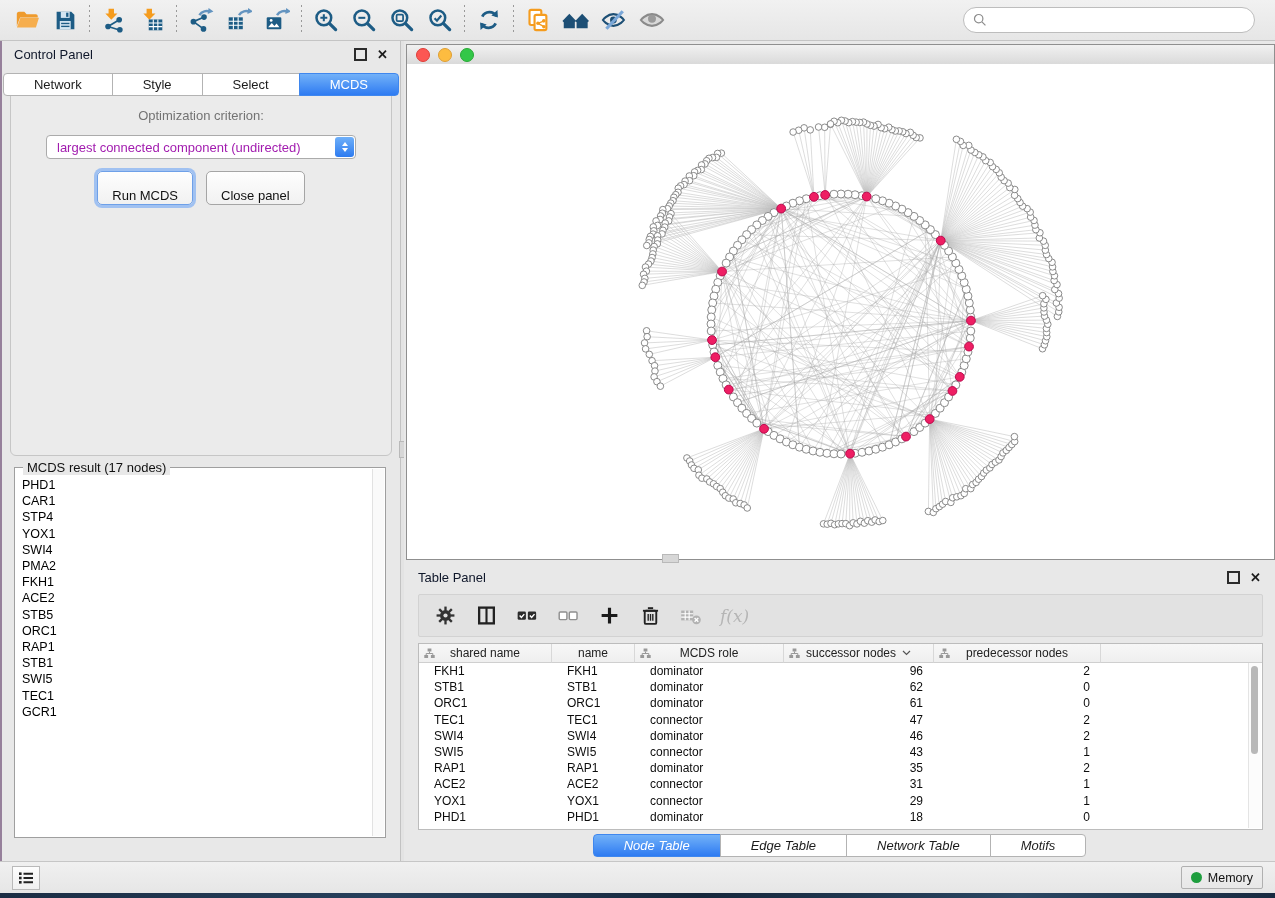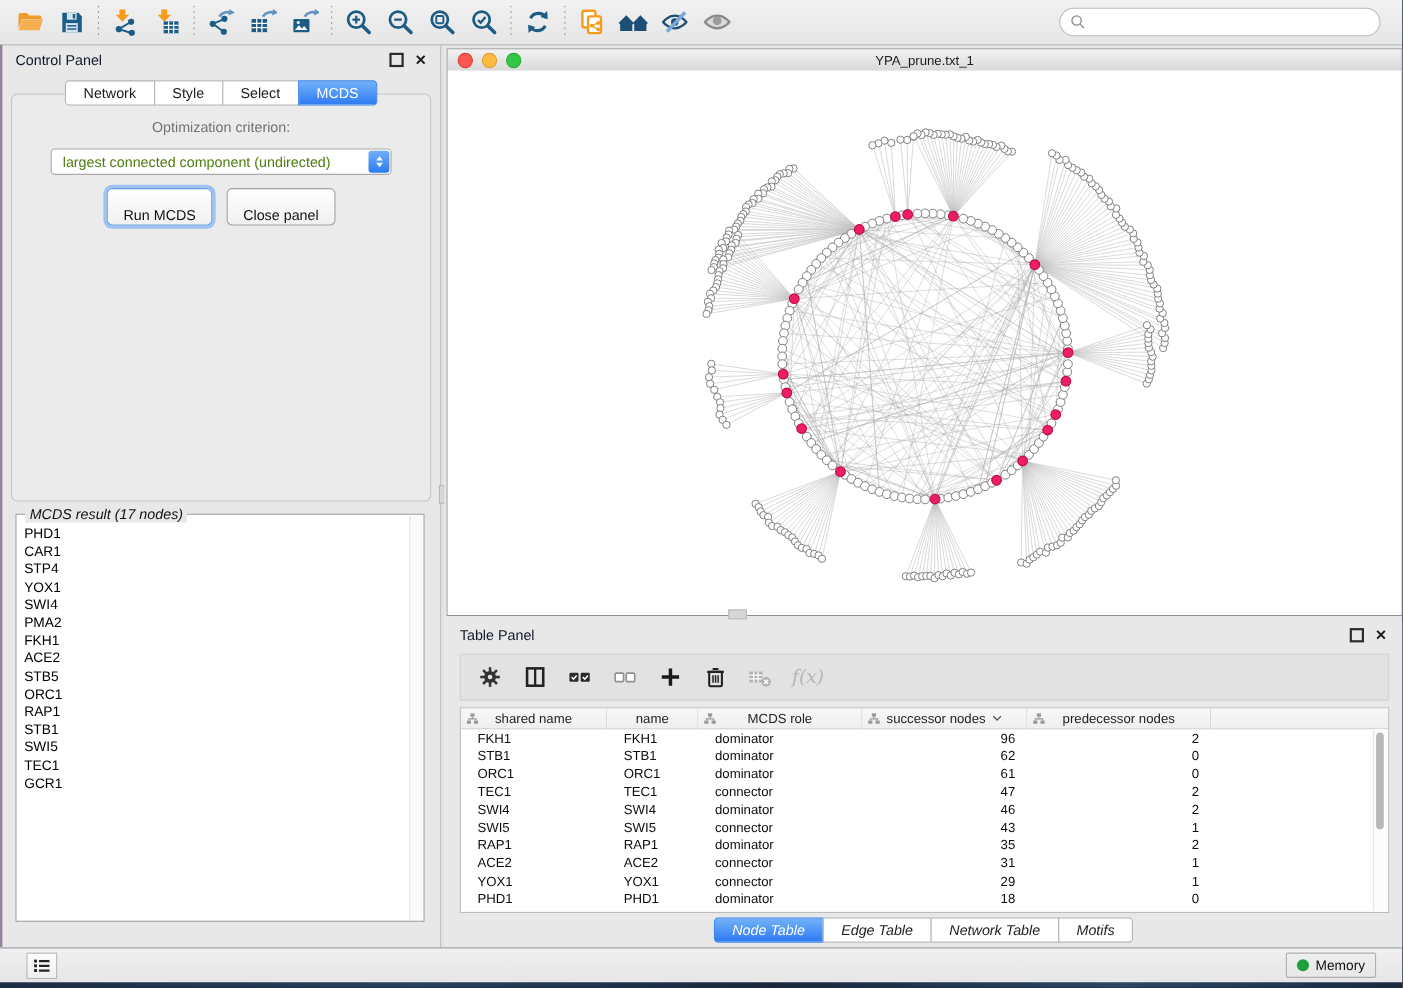--- a/index.html
+++ b/index.html
@@ -23,43 +23,43 @@
   .searchbox input{border:none;outline:none;flex:1;font-size:13px;background:transparent;margin-left:6px;}
   
   .control-panel{position:absolute;left:2px;top:41px;width:398px;bottom:37px;background:#e8e8e8;}
   .cp-titlebar{height:27px;display:flex;align-items:center;padding:0 12px;}
   .panel-title{font-size:13px;color:#0f172a;}
   .panel-title-icons{margin-left:auto;display:flex;align-items:center;gap:10px;}
   .float-ic{width:9px;height:9px;border:2px solid #2b2b2b;display:inline-block;}
   .close-ic{font-size:13px;font-weight:bold;color:#1b1b1b;line-height:1;}
   .cp-tabs{position:absolute;left:0;right:0;top:32px;display:flex;justify-content:center;z-index:3;}
   .seg{display:inline-flex;}
-  .seg .tab{height:21px;line-height:21px;padding:0 16px;background:#fff;border:1px solid #b3b3b3;
+  .seg .tab{height:21px;line-height:21px;padding:0 30px;background:#fff;border:1px solid #b3b3b3;
       font-size:13px;color:#1c1c1c;margin-left:-1px;cursor:default;}
   .seg .tab:first-child{border-radius:4px 0 0 4px;margin-left:0;}
   .seg .tab:last-child{border-radius:0 4px 4px 0;}
   .seg .tab.active{background:linear-gradient(#72b1f8,#2e7bf2);border-color:#3f87ee;color:#fff;}
   .cp-inset{position:absolute;left:8px;top:44px;width:382px;height:371px;background:#ebebeb;
       border:1px solid #c6c6c6;border-radius:6px;z-index:1;box-sizing:border-box;}
   .opt-label{margin-top:22px;text-align:center;font-size:13px;color:#737373;}
   .dropdown{position:relative;margin:12px auto 0;width:310px;height:24px;background:#fff;
       border:1px solid #ababab;border-radius:4px;box-sizing:border-box;display:flex;align-items:center;}
-  .dropdown .dd-text{font-size:13px;color:#4d7c0f;padding-left:10px;flex:1;white-space:nowrap;overflow:hidden;}
+  .dropdown .dd-text{font-size:13px;color:#a21caf;padding-left:10px;flex:1;white-space:nowrap;overflow:hidden;}
   .dd-spinner{width:19px;height:20px;margin-right:1px;border-radius:3px;
       background:linear-gradient(#6fb0f9,#2d7bf0);display:flex;flex-direction:column;align-items:center;
       justify-content:center;gap:2px;}
   .dd-spinner .up{width:0;height:0;border-left:3.5px solid transparent;border-right:3.5px solid transparent;border-bottom:4px solid #fff;}
   .dd-spinner .dn{width:0;height:0;border-left:3.5px solid transparent;border-right:3.5px solid transparent;border-top:4px solid #fff;}
   .btn-row{margin-top:12px;display:flex;justify-content:center;gap:13px;}
   .mac-btn{height:24px;padding:16px 14px;font-size:13px;color:#111;background:linear-gradient(#fefefe,#f1f1f1);
       border:1px solid #a5a5a5;border-radius:5px;cursor:default;font-family:"Liberation Sans",sans-serif;}
   .mac-btn.focused{box-shadow:0 0 0 3px rgba(110,165,245,.6);border-color:#6ea0e8;}
   .result-box{position:absolute;left:12px;top:426px;width:372px;height:371px;border:1px solid #9f9f9f;
       background:#fff;box-sizing:border-box;}
-  .result-legend{position:absolute;top:-8px;left:8px;background:#e8e8e8;padding:0 4px;font-size:13px;color:#111;font-style:italic;}
+  .result-legend{position:absolute;top:-8px;left:8px;background:#e8e8e8;padding:0 4px;font-size:13px;color:#111;}
   .result-list{position:absolute;inset:1px 12px 1px 1px;overflow:hidden;padding:8px 0 0 6px;}
   .result-item{font-size:12.5px;line-height:16.2px;color:#000;}
   .result-scroll{position:absolute;top:1px;bottom:1px;right:1px;width:11px;background:#fafafa;border-left:1px solid #e2e2e2;}
   
   .vsplitter{position:absolute;left:400px;top:41px;width:4px;bottom:37px;background:#e3e3e3;border-left:1px solid #c2c2c2;}
   .vsplit-handle{position:absolute;left:-2px;top:400px;width:7px;height:15px;background:#d7d7d7;border:1px solid #b9b9b9;}
   
   .right-area{position:absolute;left:404px;right:0;top:41px;bottom:37px;background:#e8e8e8;}
   .net-window{position:absolute;left:2px;top:3px;right:0;height:516px;border:1px solid #8f8f8f;
       background:#fff;box-sizing:border-box;}
@@ -93,21 +93,21 @@
   .tbody{position:relative;}
   .tr{display:flex;height:16.2px;align-items:center;}
   .td{font-size:12px;color:#0d0d0d;box-sizing:border-box;white-space:nowrap;overflow:hidden;}
   .td.l{padding-left:15px;text-align:left;}
   .td.r{padding-right:11px;text-align:right;}
   .tscroll{position:absolute;top:19px;bottom:1px;right:1px;width:12px;background:#fcfcfc;border-left:1px solid #e4e4e4;}
   .tscroll .thumb{position:absolute;top:3px;left:2px;width:7px;height:88px;background:#b8b8b8;border-radius:4px;}
   .tp-tabs{position:absolute;left:0;right:0;top:269px;display:flex;justify-content:center;font-style:italic;}
   
   .statusbar{position:absolute;left:0;right:0;bottom:5px;height:32px;background:linear-gradient(#f0f0f0,#e6e6e6);
-      border-top:1px solid #c6c6c6;display:flex;align-items:center;padding:0 24px;box-sizing:border-box;}
+      border-top:1px solid #c6c6c6;display:flex;align-items:center;padding:0 12px;box-sizing:border-box;}
   .list-btn{width:28px;height:24px;background:linear-gradient(#fdfdfd,#f0f0f0);border:1px solid #b9b9b9;
       display:flex;align-items:center;justify-content:center;padding:0;}
   .memory-btn{margin-left:auto;height:23px;background:transparent;border:1px solid #b0b0b0;border-radius:2px;
       display:flex;align-items:center;gap:6px;padding:0 9px;font-size:12.5px;color:#111;}
   .mem-dot{width:11px;height:11px;border-radius:50%;background:#1e9e3e;}
 </style>
 </head>
 <body>
 
 <div id="app">
@@ -319,21 +319,20 @@
     </div>
   </div>
 
   <div class="vsplitter">
     <div class="vsplit-handle"></div>
   </div>
 
   <div class="right-area">
     <div class="net-window">
       <div class="net-titlebar">
-        <span class="net-title">YPA_prune.txt_1</span>
         <span class="traffic">
           <span class="tl red"></span>
           <span class="tl yellow"></span>
           <span class="tl green"></span>
         </span>
       </div>
       <div class="net-canvas">
         <svg viewBox="0 0 867 495" preserveAspectRatio="xMidYMid meet">
             <g>
               <line x1="563.9554522468225" y1="256.5969967199765" x2="304.1906561993539" y2="267.0380581161043" stroke="#a8a8a8" stroke-width="0.7" opacity="0.5"></line>

